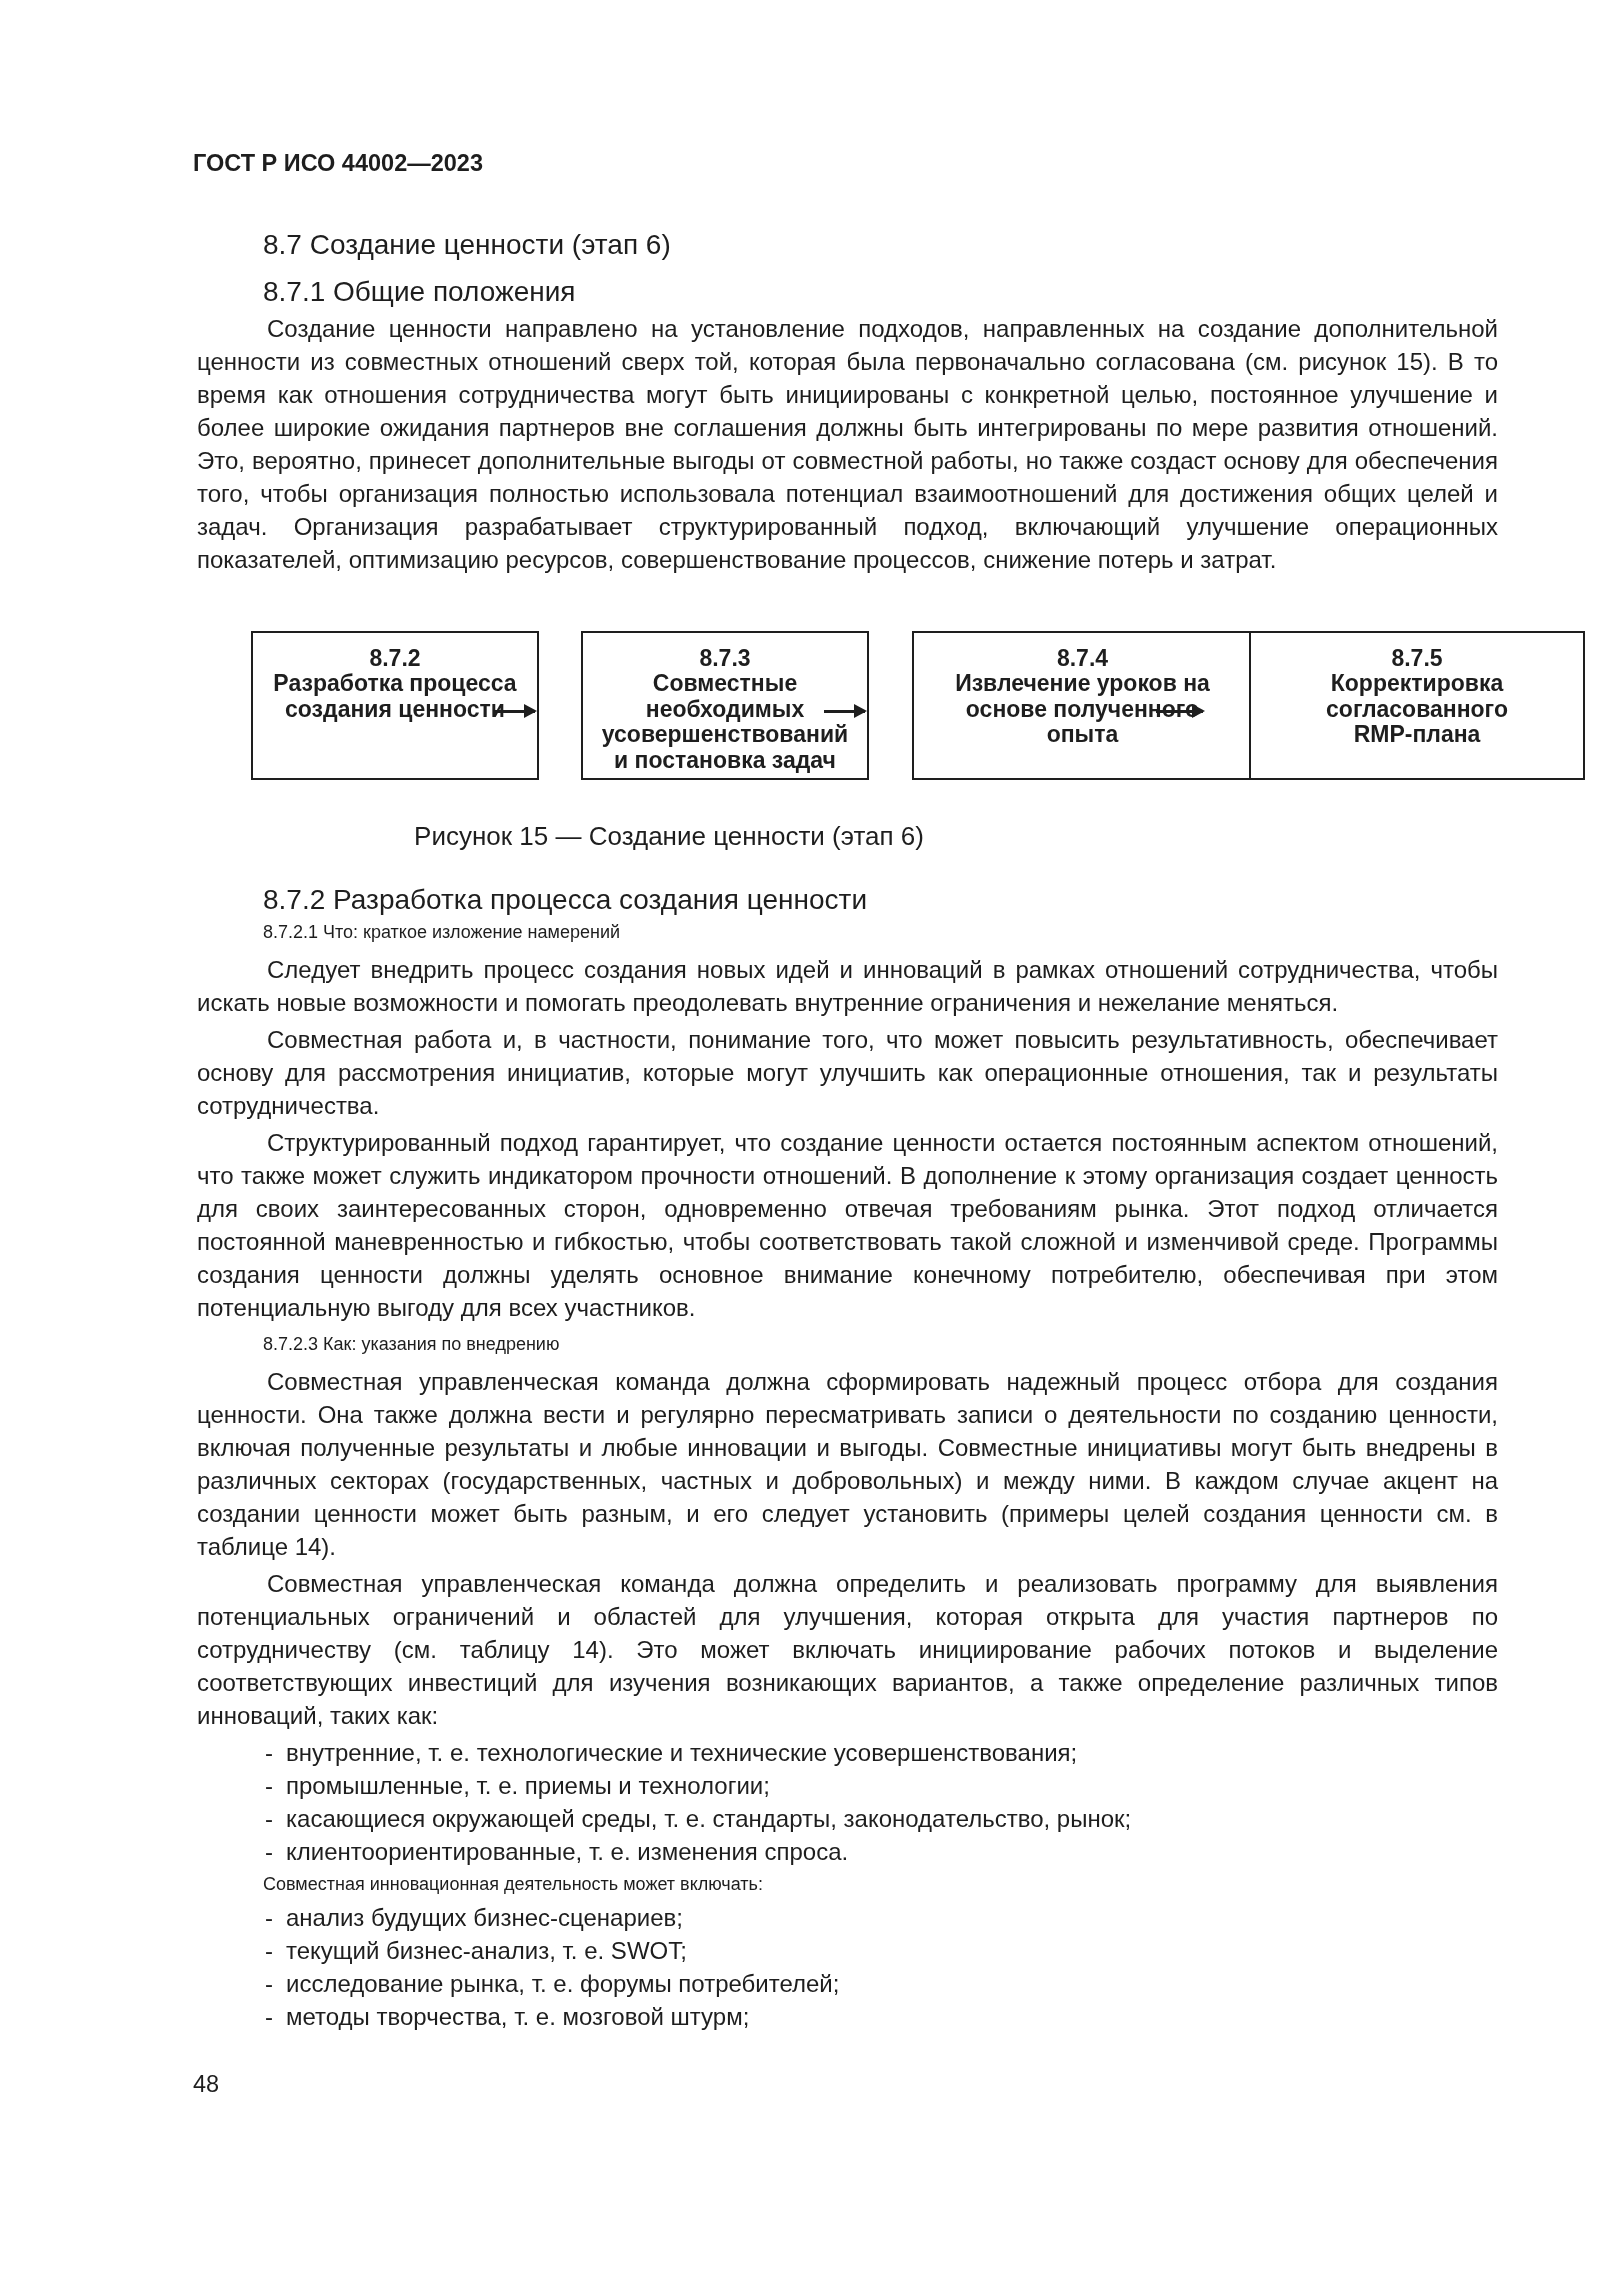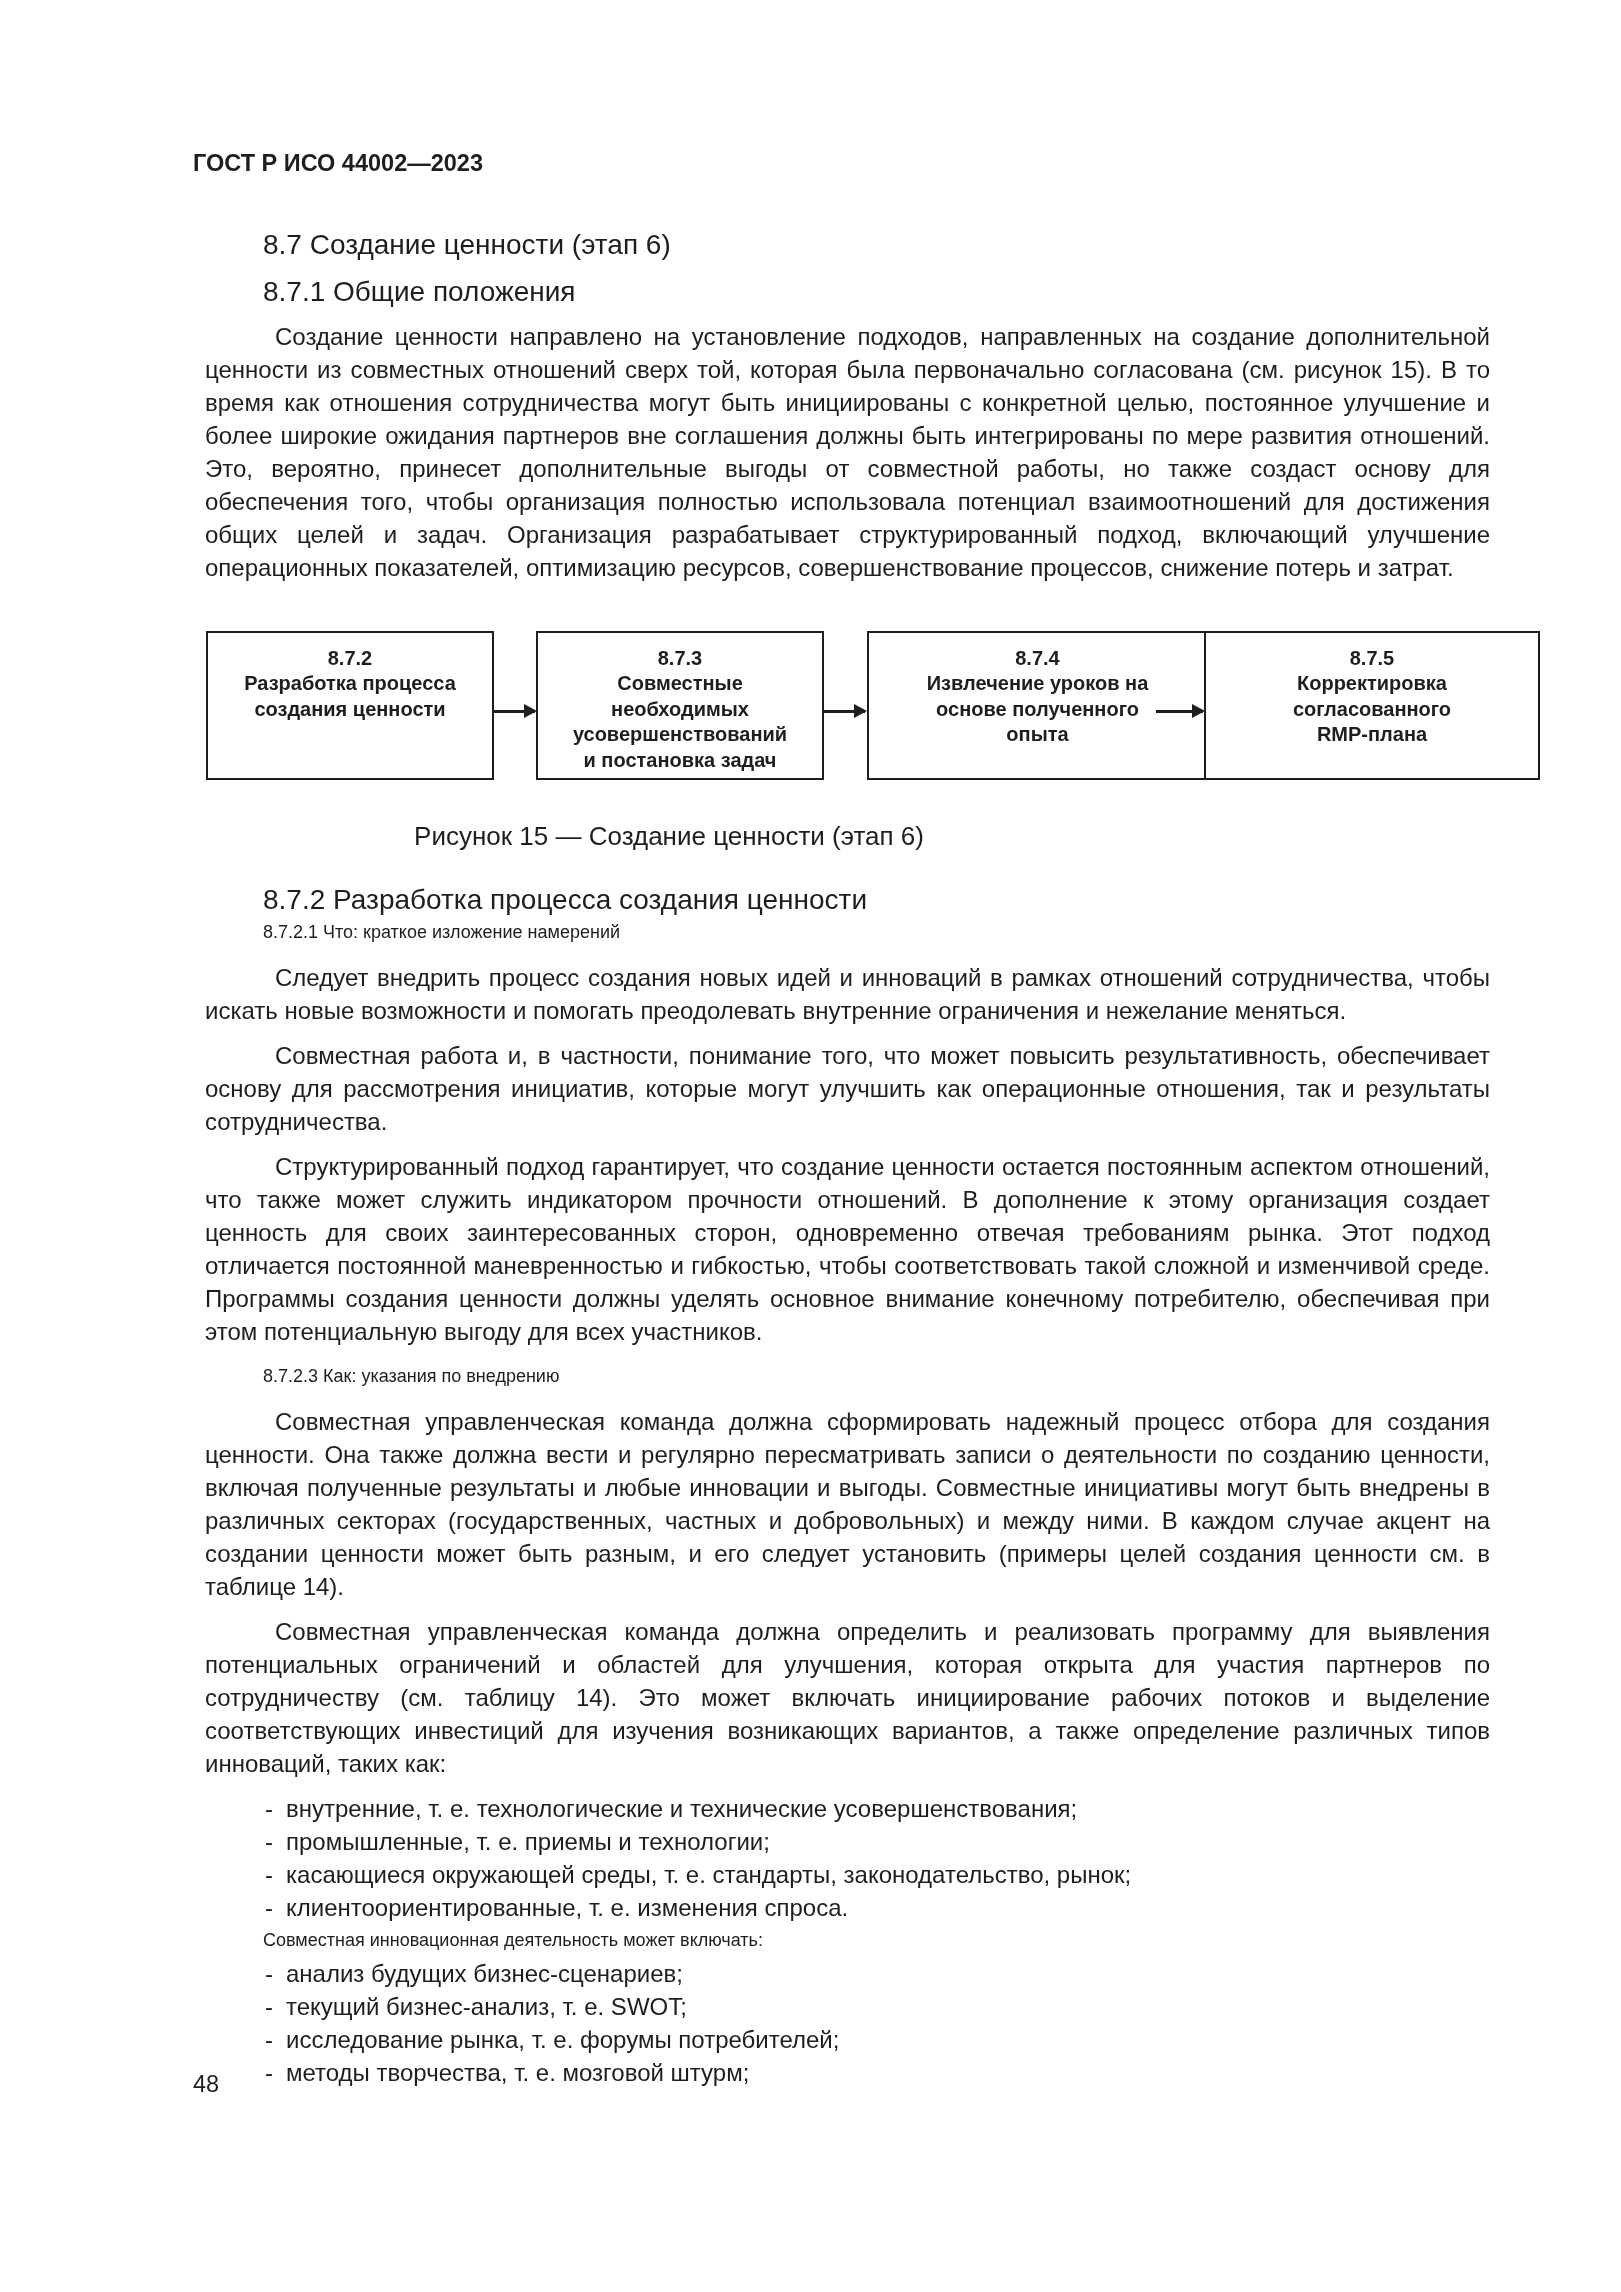--- a/index.html
+++ b/index.html
@@ -8,29 +8,29 @@
   .page-header { position: absolute; left: 193px; top: 149px; font-size: 23.5px; font-weight: bold; line-height: 29px; }
   .content { position: absolute; left: 193px; width: 1309px; }
   .h2 { font-weight: normal; padding-left: 70px; font-size: 28px; line-height: 33px; }
   .indent { text-indent: 70px; }
   .sub { padding-left: 70px; font-size: 18px; line-height: 33px; }
   .block-text { font-size: 24px; line-height: 33px; text-align: justify; }
   .bullet { position: relative; padding-left: 93px; font-size: 24px; line-height: 33px; }
   .bullet .dash { position: absolute; left: 72px; }
   .figure { position: absolute; left: 206px; top: 631px; width: 1286px; height: 155px; }
   .box { position: absolute; top: 0; height: 149px; border: 2.9px solid #1e1e1e; background: #fff;
-         font-size: 20px; font-weight: bold; line-height: 25.5px; text-align: center; box-sizing: border-box;
-         padding-top: 12.7px; }
+         font-size: 23px; font-weight: bold; line-height: 25.5px; text-align: center; box-sizing: border-box;
+         padding-top: 12.7px; margin-left: 45px; }
   .box span { display: block; }
   .arrow { position: absolute; top: 79px; height: 2.9px; background: #1e1e1e; }
   .arrow::after { content: ""; position: absolute; right: -2px; top: -5.9px; border-left: 13.7px solid #1e1e1e;
                   border-top: 7.4px solid transparent; border-bottom: 7.4px solid transparent; }
   .caption { position: absolute; left: 0; width: 1338px; top: 823px; text-align: center; font-size: 26px; line-height: 27.4px; }
   .page-number { position: absolute; left: 193px; top: 2071px; font-size: 23.5px; line-height: 27.4px; }
-  p { margin: 12px; }
+  p { margin: 4px; }
 </style>
 </head>
 <body>
 
 <div class="page-header">ГОСТ Р ИСО 44002—2023</div>
 
 <div class="content" style="top: 228px;">
   <div class="h2">8.7 Создание ценности (этап 6)</div>
   <div class="h2" style="margin-top: 13.7px;">8.7.1 Общие положения</div>
   <p class="block-text indent" style="line-height: 33px;">Создание ценности направлено на установление подходов, направленных на создание дополнительной ценности из совместных отношений сверх той, которая была первоначально согласована (см. рисунок 15). В то время как отношения сотрудничества могут быть инициированы с конкретной целью, постоянное улучшение и более широкие ожидания партнеров вне соглашения должны быть интегрированы по мере развития отношений. Это, вероятно, принесет дополнительные выгоды от совместной работы, но также создаст основу для обеспечения того, чтобы организация полностью использовала потенциал взаимоотношений для достижения общих целей и задач. Организация разрабатывает структурированный подход, включающий улучшение операционных показателей, оптимизацию ресурсов, совершенствование процессов, снижение потерь и затрат.</p>

